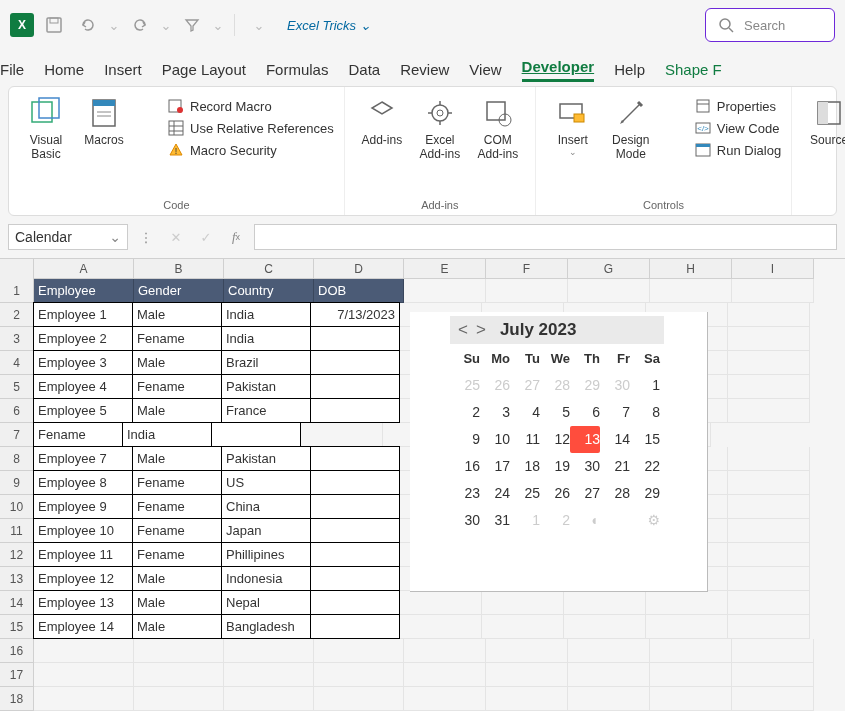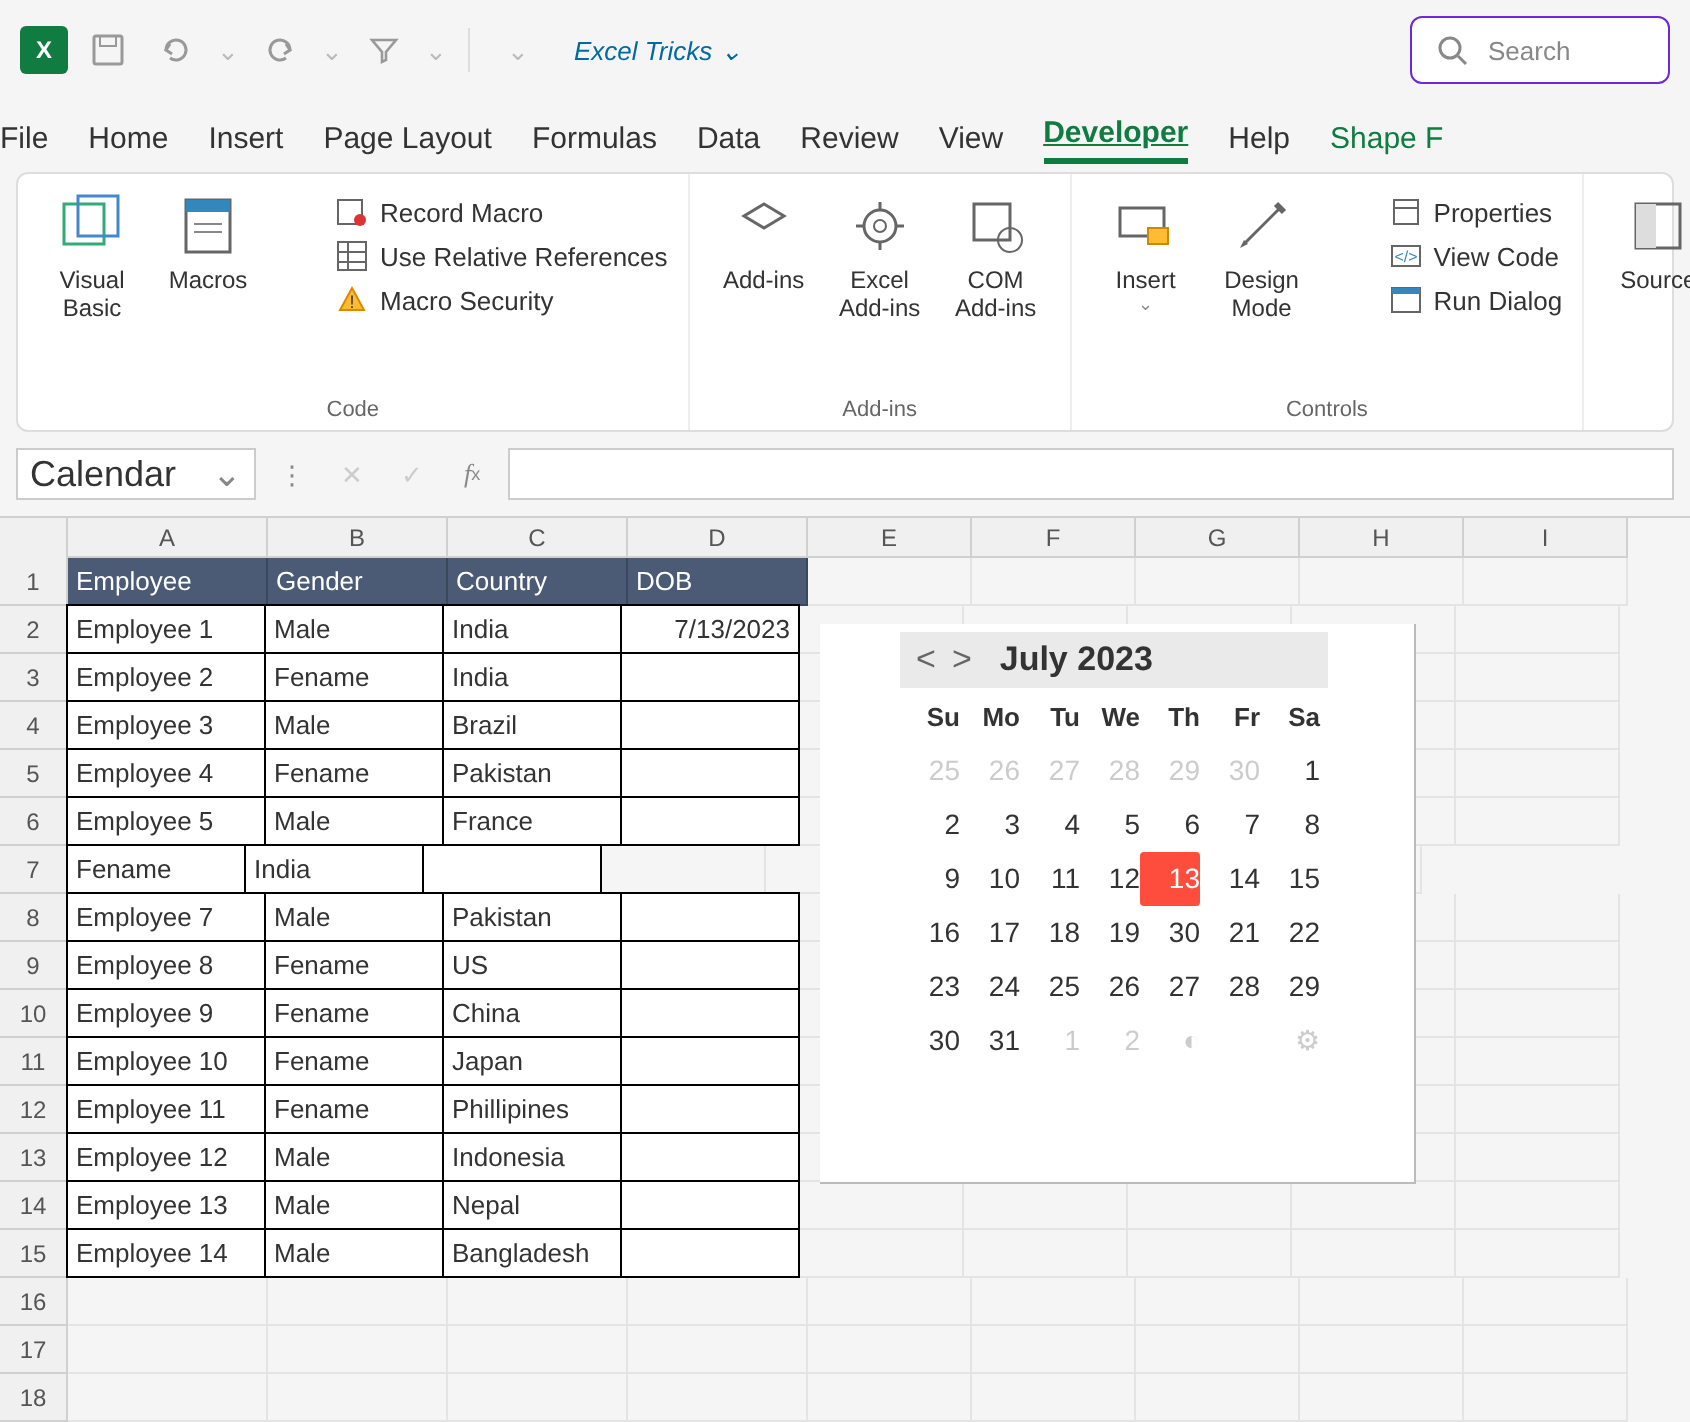--- a/index.html
+++ b/index.html
@@ -25,21 +25,21 @@
 .group-content { display: flex; align-items: flex-start; flex: 1; gap: 4px; }
 .group-label { font-size: 11px; color: #666; margin-top: auto; padding-bottom: 2px; }
 .bigbtn { display: flex; flex-direction: column; align-items: center; width: 54px; padding: 2px; font-size: 12px; color: #333; text-align: center; line-height: 1.2; }
 .bigicon { width: 36px; height: 36px; display: flex; align-items: center; justify-content: center; margin-bottom: 2px; }
 .stackcol { display: flex; flex-direction: column; gap: 4px; }
 .minirow { display: flex; align-items: center; gap: 5px; font-size: 13px; color: #333; white-space: nowrap; margin-left: 32px; }
 .miniicon { width: 18px; height: 18px; display: flex; align-items: center; justify-content: center; }
 
 
 .fxbar { display: flex; align-items: center; margin: 8px 8px 0 8px; gap: 6px; }
-.namebox { width: 120px; height: 26px; border: 1px solid #ccc; background: #fff; display: flex; align-items: center; padding: 0 6px; font-size: 18px; justify-content: space-between; }
+.namebox { width: 120px; height: 26px; border: 1px solid #ccc; background: #fff; display: flex; align-items: center; padding: 0 6px; font-size: 14px; justify-content: space-between; }
 .fxbtn { width: 24px; height: 24px; display: flex; align-items: center; justify-content: center; color: #888; }
 .fxinput { flex: 1; height: 26px; border: 1px solid #ccc; background: #fff; }
 
 
 .grid-wrap { margin-top: 8px; border-top: 1px solid #d0d0d0; }
 .colheads { display: flex; height: 20px; }
 .corner { width: 34px; border-right: 1px solid #d0d0d0; background: #f0f0f0; }
 .colhead { text-align: center; font-size: 12px; color: #555; background: #f0f0f0; border-right: 1px solid #d0d0d0; line-height: 20px; border-bottom: 1px solid #d0d0d0;}
 .colA { width: 100px; } .colB { width: 90px; } .colC { width: 90px; } .colD { width: 90px; }
 .colE { width: 82px; } .colF { width: 82px; } .colG { width: 82px; } .colH { width: 82px; } .colI { width: 82px; }

